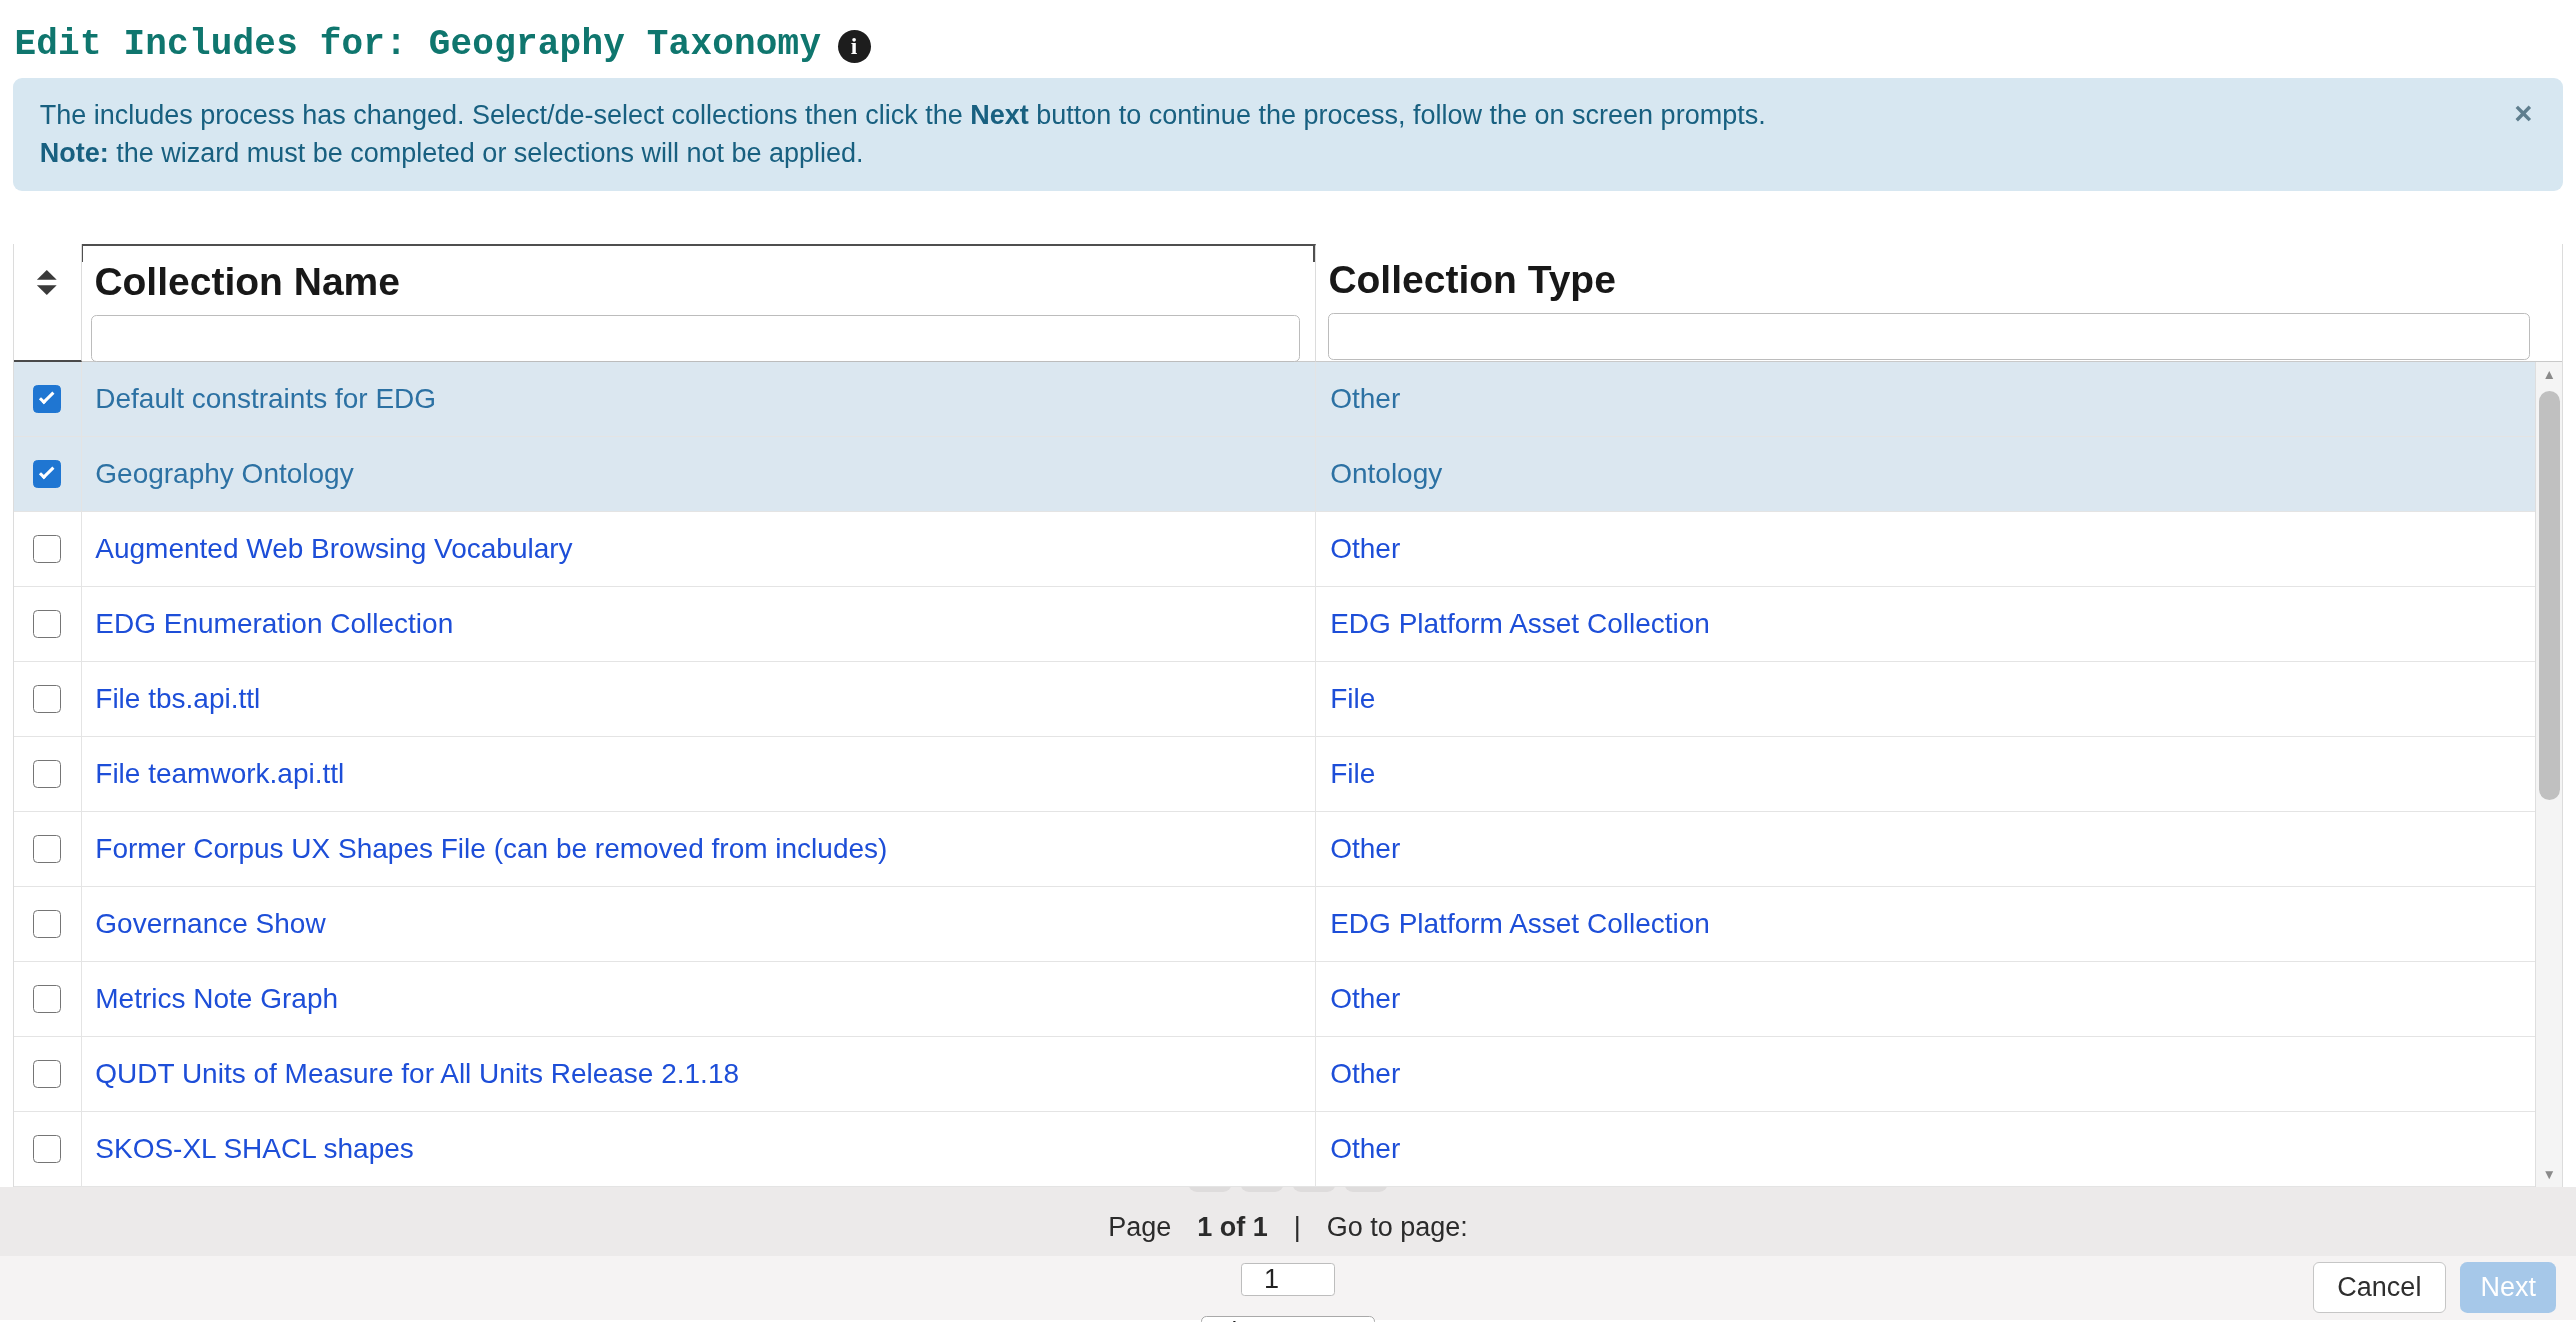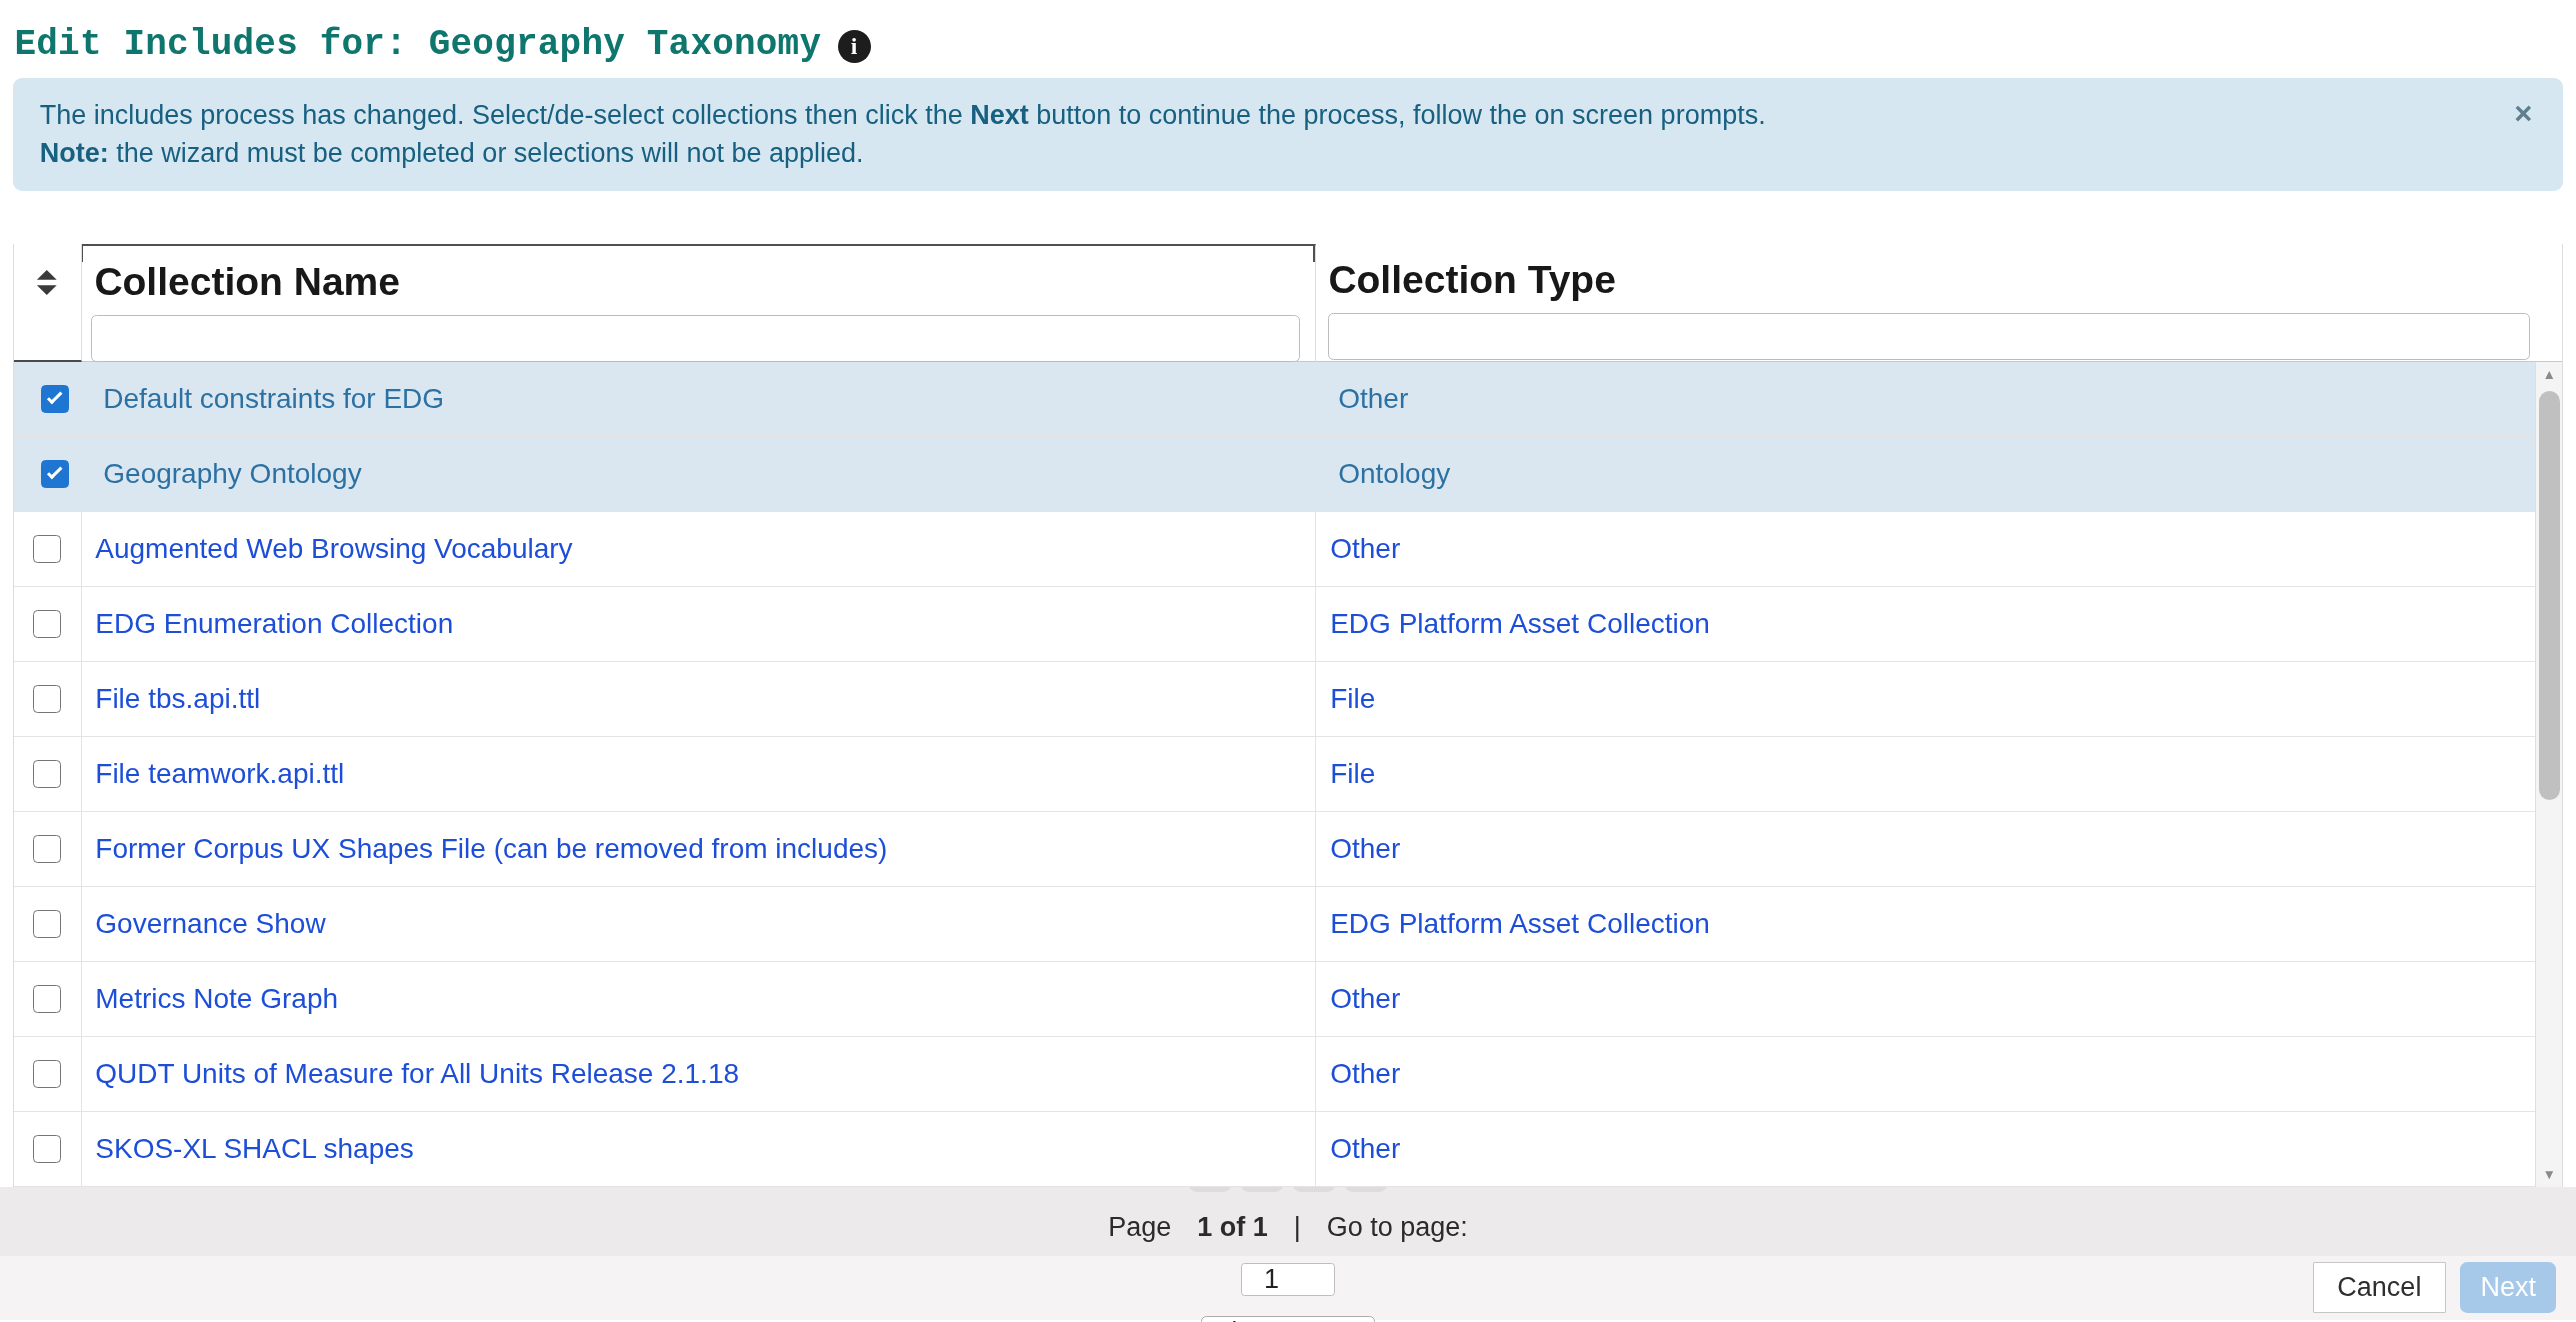--- a/index.html
+++ b/index.html
@@ -115,21 +115,21 @@
     display: flex;
     height: 75px;
     border-bottom: 0.9px solid #e4e4e4;
     cursor: pointer;
     background: #fff;
   }
   .td { display: flex; align-items: center; font-size: 28px; color: #1d4ed8; }
   .td-check { width: 68px; justify-content: center; border-right: 0.9px solid #e4e4e4; }
   .td-name { width: 1234px; padding-left: 13.6px; border-right: 0.9px solid #e4e4e4; }
   .td-type { flex: 1; padding-left: 14.5px; }
-  .tr.selected { background: var(--selected-row-bg, #dbe7f0); padding-left: 8px; }
+  .tr.selected { background: var(--selected-row-bg, #dbe7f0); }
   .tr.selected .td-name, .tr.selected .td-type { color: var(--selected-row-text, #2c71a3); }
 
   
   .cb {
     width: 28px; height: 28px;
     border: 1.8px solid #757575;
     border-radius: 4.5px;
     background: #fff;
     display: flex; align-items: center; justify-content: center;
     cursor: pointer;
@@ -234,21 +234,21 @@
     height: 64px;
     background: #f5f3f3;
     display: flex; align-items: center; justify-content: flex-end;
     gap: 14.5px;
     padding-right: 20px;
   }
   .btn-cancel {
     height: 51px;
     background: #fff;
     border: 1.8px solid #c6c6c6;
-    border-radius: 1px;
+    border-radius: 6px;
     font-size: 27px;
     color: #2e2e2e;
     font-family: "Liberation Sans", sans-serif;
     padding: 0 23.6px;
     cursor: pointer;
   }
   .btn-next {
     height: 51px;
     background: var(--next-button-bg, #a6c8e9);
     border: none;

